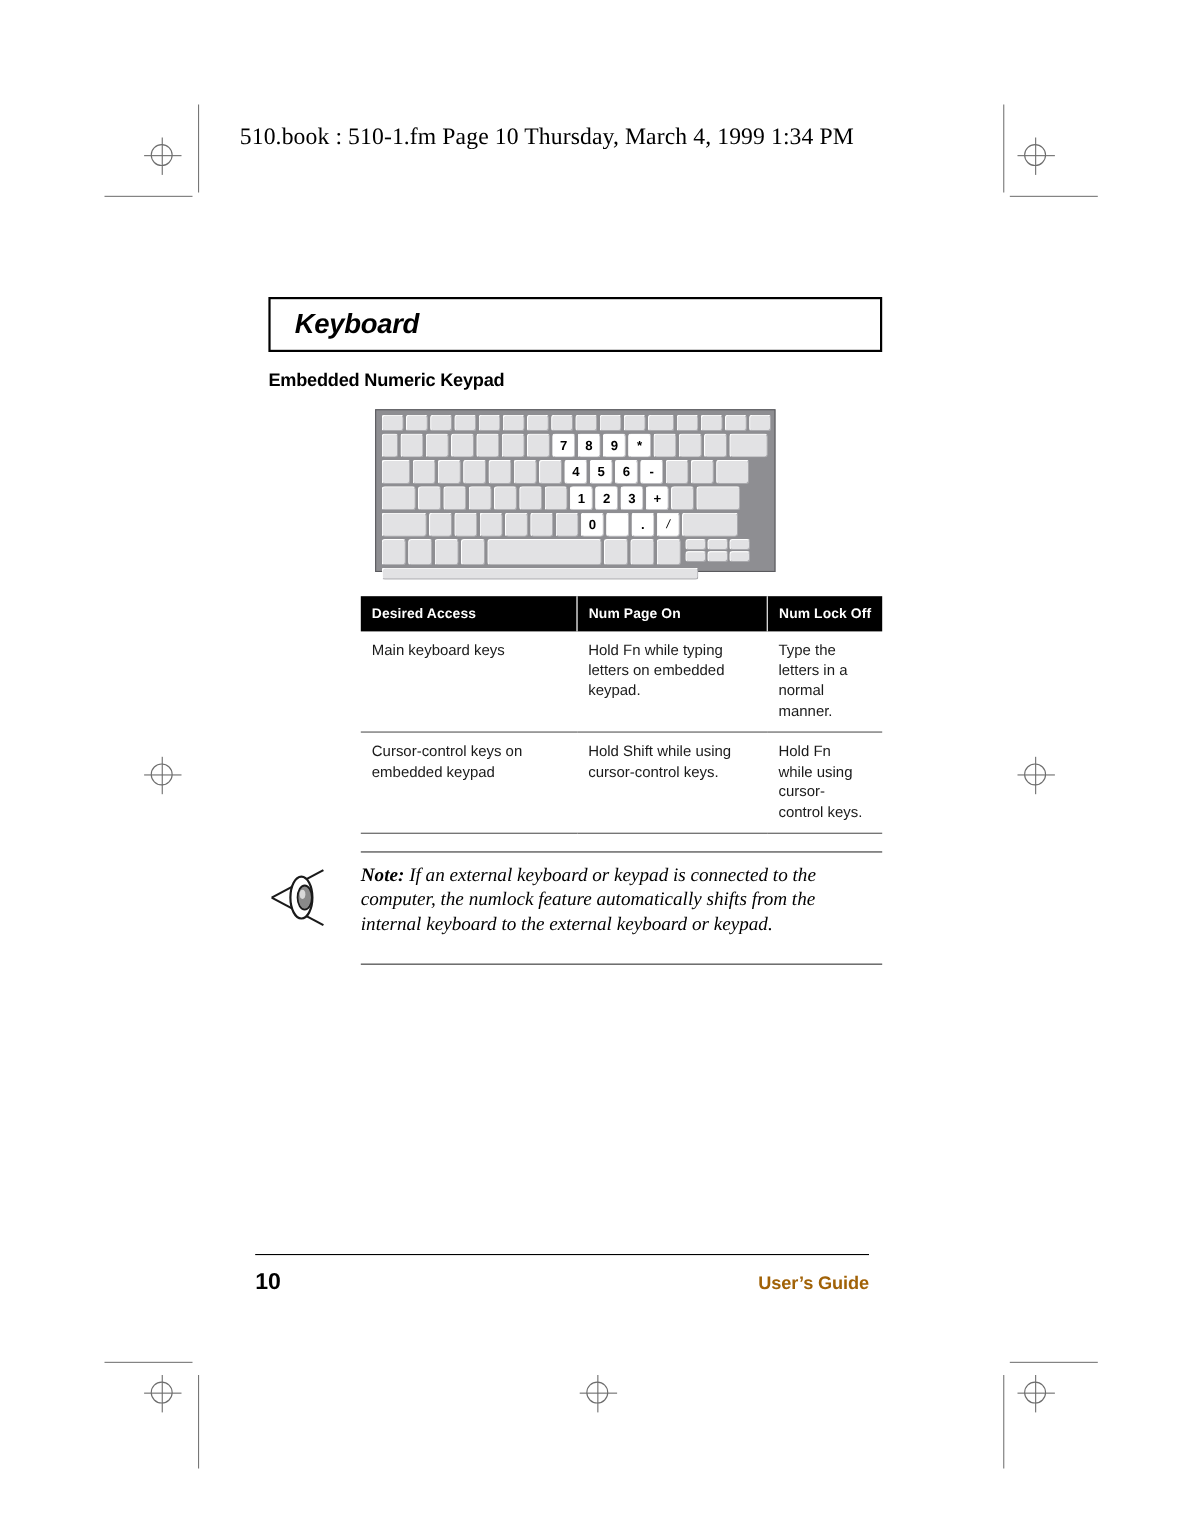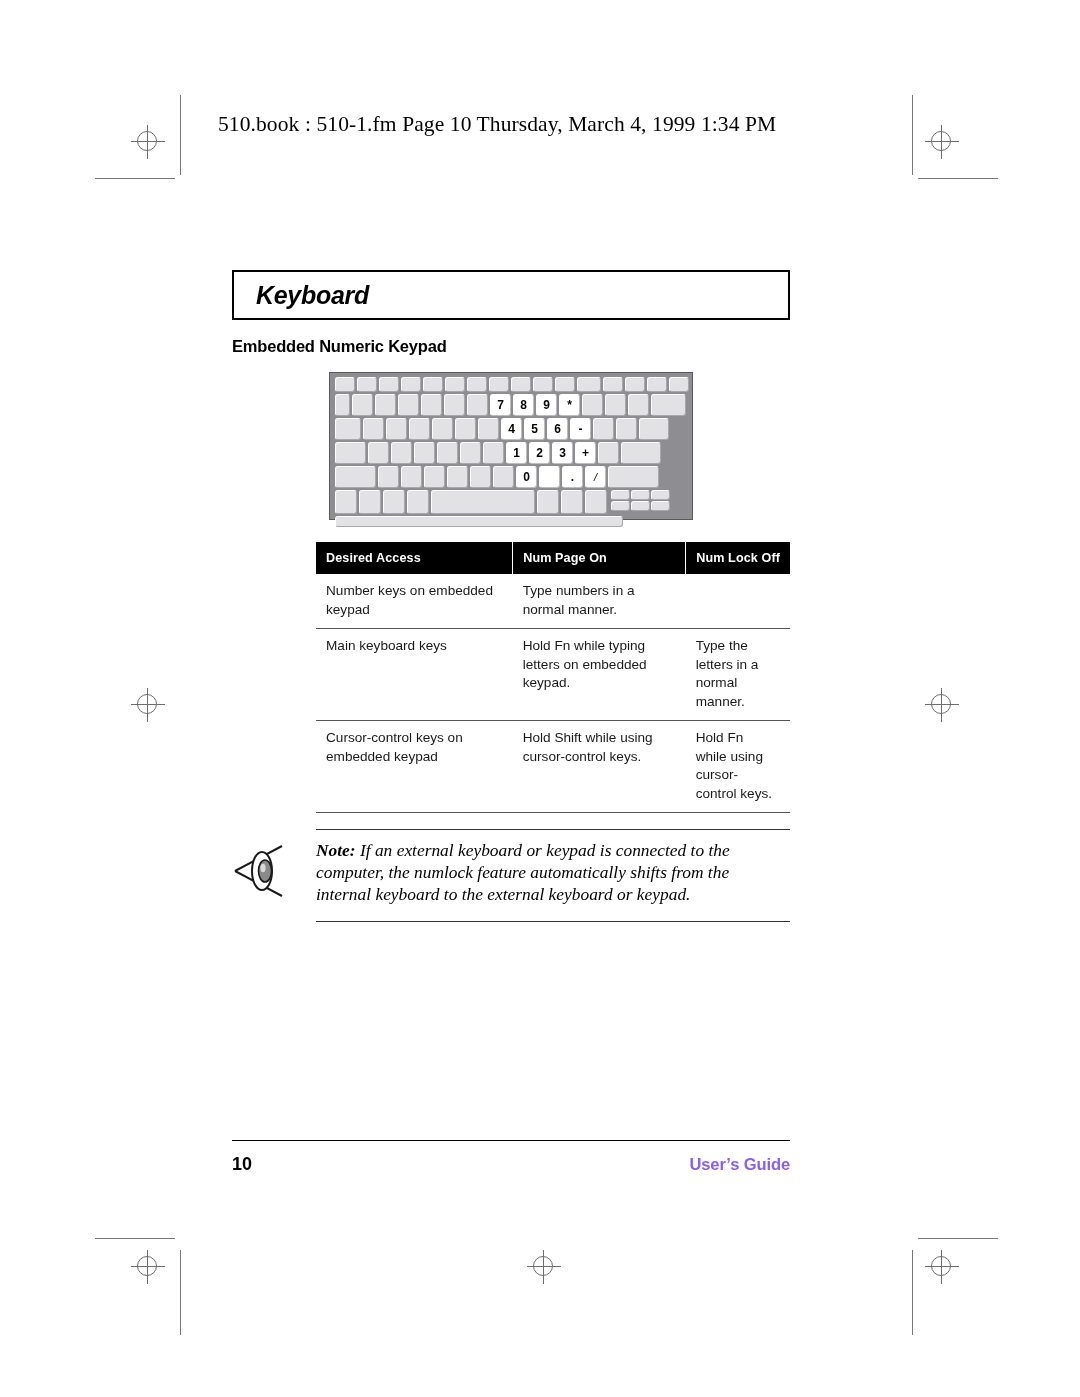--- a/index.html
+++ b/index.html
@@ -54,21 +54,21 @@
     font-family: "Liberation Serif", serif;
     font-size: 21.5px;
     color: #000;
     letter-spacing: 0.1px;
     white-space: nowrap;
   }
 
   
   .content {
     position: absolute;
-    left: 232px;
+    left: 244px;
     top: 270px;
     width: 558px;
   }
 
   .title-box {
     border: 2.5px solid #000;
     height: 50px;
     box-sizing: border-box;
     display: flex;
     align-items: center;
@@ -203,21 +203,21 @@
   col.c3 { width: 22%; }
 
   
   .note-block {
     margin-top: 16px;
     margin-left: 84px;
     width: 474px;
     position: relative;
     border-top: 1.6px solid #333333;
     border-bottom: 1.6px solid #333333;
-    padding: 9px 0 16px 0;
+    padding: 9px 0 26px 0;
   }
   .note-text {
     font-family: "Liberation Serif", serif;
     font-style: italic;
     font-size: 17.4px;
     line-height: 22px;
     color: #000;
     padding-right: 6px;
   }
   .note-text b { font-style: italic; font-weight: bold; }
@@ -237,28 +237,28 @@
     width: 558px;
     border-top: 1.8px solid #000;
   }
   .footer-inner {
     display: flex;
     justify-content: space-between;
     align-items: baseline;
     padding-top: 13px;
   }
   .footer .pg {
-    font-size: 18px;
+    font-size: 21px;
     font-weight: bold;
     color: #000;
   }
   .footer .gd {
     font-size: 16.5px;
     font-weight: bold;
-    color: #8b5cf6;
+    color: #a16207;
     letter-spacing: -0.1px;
   }
 </style>
 </head>
 <body>
 
 <div class="reg-mark" style="left:131px; top:125px;">
   <div class="circ"></div>
   <div class="vl"></div>
   <div class="hl"></div>
@@ -442,25 +442,20 @@
         </colgroup>
       <thead>
         <tr>
           <th>Desired Access</th>
           <th>Num Page On</th>
           <th>Num Lock Off</th>
         </tr>
       </thead>
       <tbody>
         <tr>
-          <td>Number keys on embedded keypad</td>
-          <td>Type numbers in a normal manner.</td>
-          <td></td>
-        </tr>
-        <tr>
           <td>Main keyboard keys</td>
           <td>Hold Fn while typing letters on embedded keypad.</td>
           <td>Type the letters in a normal manner.</td>
         </tr>
         <tr>
           <td>Cursor-control keys on embedded keypad</td>
           <td>Hold Shift while using cursor-control keys.</td>
           <td>Hold Fn while using cursor-control keys.</td>
         </tr>
       </tbody>

